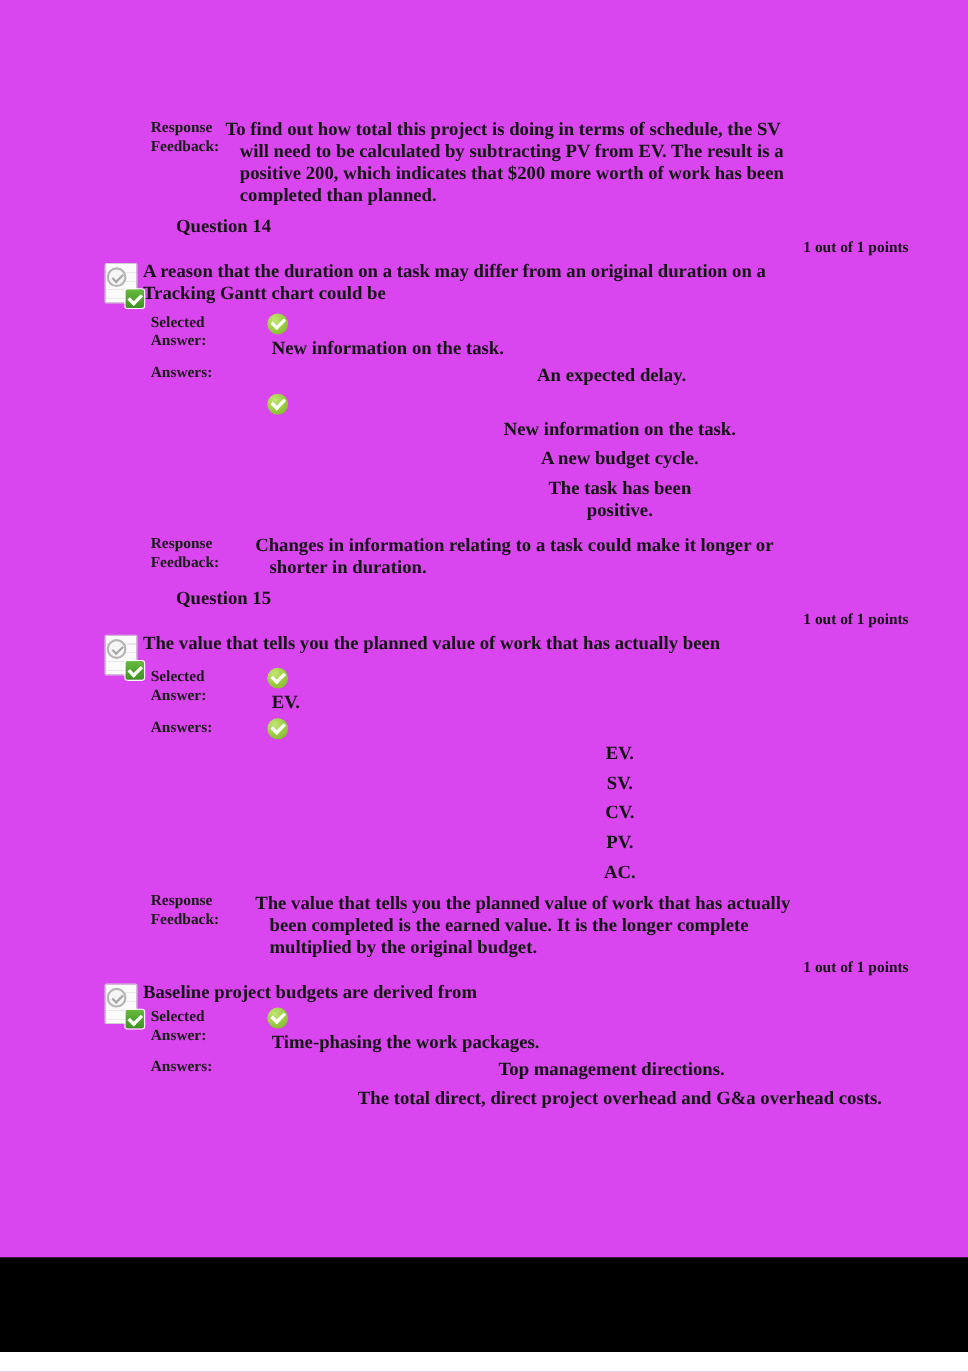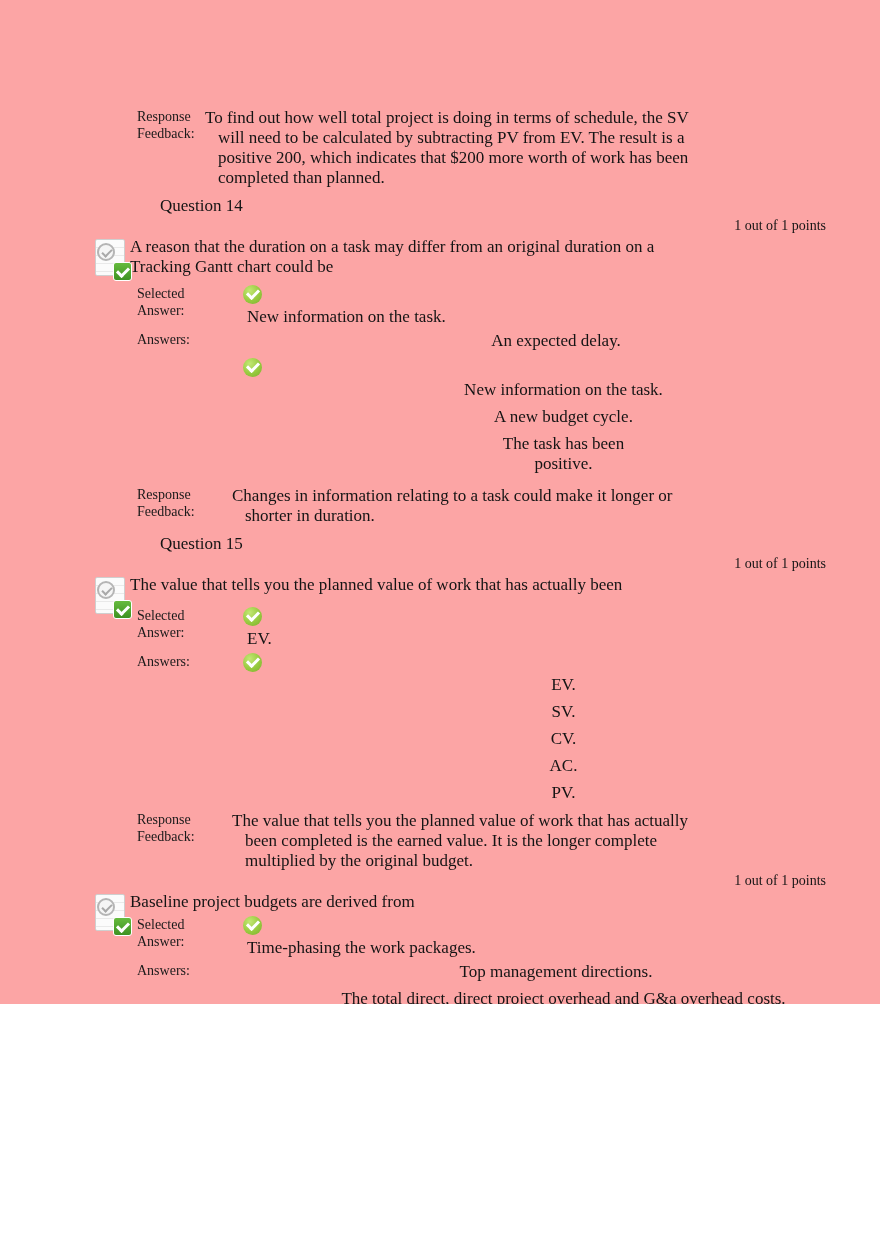--- a/index.html
+++ b/index.html
@@ -1,24 +1,25 @@
 <!DOCTYPE html>
 <html><head>
 <meta charset="utf-8">
 <style>
   * { margin:0; padding:0; box-sizing:border-box; }
   html,body { background:#ffffff; }
   #page {
     position:relative;
-    width:880px; height:1004px;
-    background:#fca5a5;
+    width:880px; height:1229px;
+    background:#d946ef;
     overflow:hidden;
     font-family:"Liberation Serif", serif;
     font-size:17px; line-height:20px;
     color:#141414;
+    font-weight:bold;
   }
   
   .field-row { display:flex; align-items:flex-start; }
   .label-col {
     font-size:14px; line-height:17px; color:#1a1a1a;
     flex:0 0 auto;
   }
   .lbl-w { width:95px; margin-left:137px; }       
   .lbl-top { width:68px; margin-left:137px; }     
   .content-col { flex:1 1 auto; }
@@ -100,21 +101,21 @@
 <body>
 
 <div id="page">
 
   <div class="field-row" style="padding-top:108px;">
     <div class="label-col lbl-top">
       <div>Response</div>
       <div>Feedback:</div>
     </div>
     <div class="content-col">
-      <div class="fb-line">To find out how well total project is doing in terms of schedule, the SV</div>
+      <div class="fb-line">To find out how total this project is doing in terms of schedule, the SV</div>
       <div class="fb-line">will need to be calculated by subtracting PV from EV. The result is a</div>
       <div class="fb-line">positive 200, which indicates that $200 more worth of work has been</div>
       <div class="fb-line">completed than planned.</div>
     </div>
   </div>
 
   <div>
     <div class="q-title">Question 14</div>
     <div class="q-points">1 out of 1 points</div>
 
@@ -206,24 +207,24 @@
           <span class="check-badge"></span>
           <div class="ans-line">EV.</div>
         </div>
         <div class="answer-item">
           <div class="ans-line">SV.</div>
         </div>
         <div class="answer-item">
           <div class="ans-line">CV.</div>
         </div>
         <div class="answer-item">
+          <div class="ans-line">PV.</div>
+        </div>
+        <div class="answer-item">
           <div class="ans-line">AC.</div>
-        </div>
-        <div class="answer-item">
-          <div class="ans-line">PV.</div>
         </div>
       </div>
     </div>
 
     <div class="field-row mt8">
       <div class="label-col lbl-w">
         <div>Response</div>
         <div>Feedback:</div>
       </div>
       <div class="content-col">

